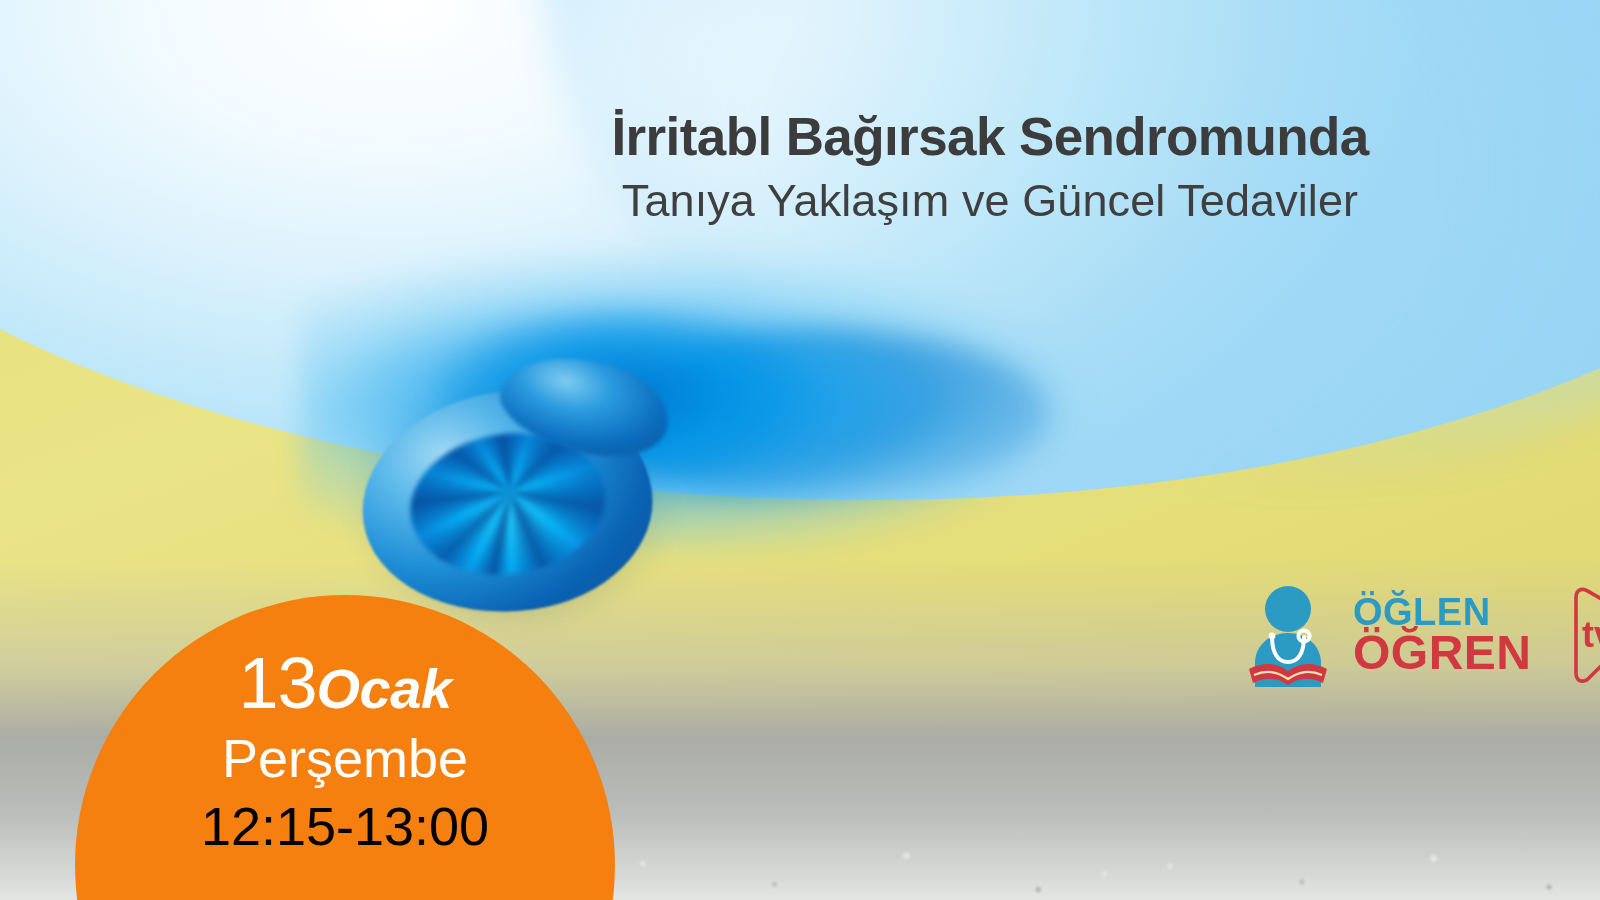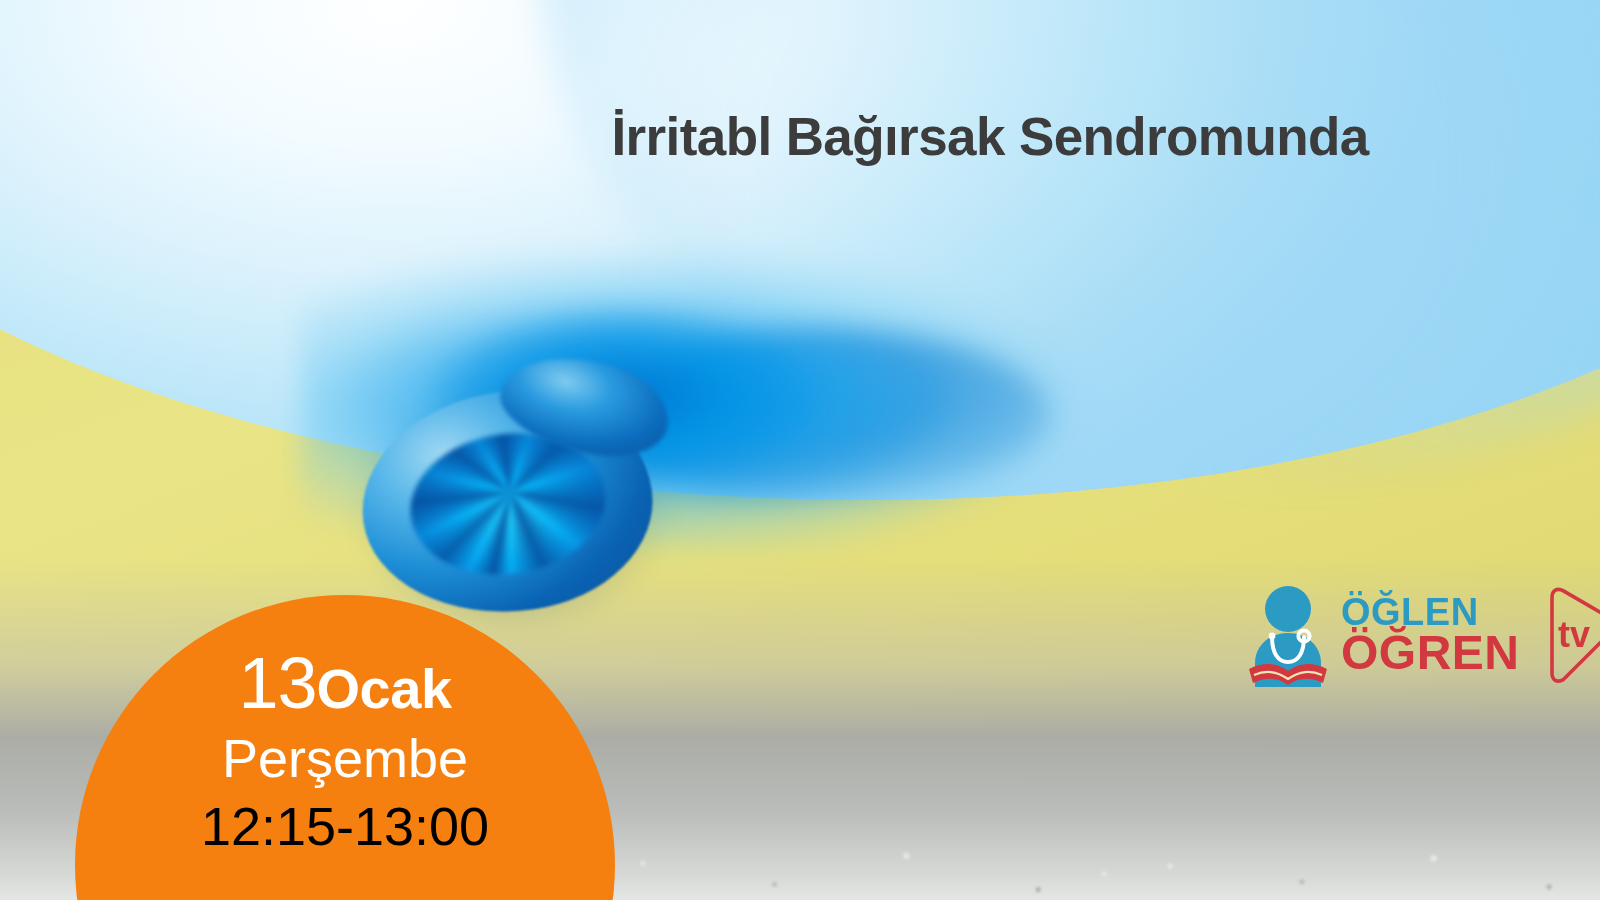--- a/index.html
+++ b/index.html
@@ -191,20 +191,21 @@
   }
   .date-day {
     font-size: 72px;
     font-weight: 400;
     letter-spacing: -1px;
   }
   .date-month {
     font-size: 56px;
     font-weight: 700;
     letter-spacing: -0.5px;
+    font-style: italic;
   }
   .date-weekday {
     color: #ffffff;
     font-size: 54px;
     font-weight: 300;
     line-height: 1.15;
     letter-spacing: 0px;
     white-space: nowrap;
   }
   .date-time {
@@ -261,21 +262,21 @@
 
   
   .logo {
     position: absolute;
     left: 1245px;
     top: 580px;
     width: 315px;
     height: 110px;
     display: flex;
     align-items: center;
-    gap: 10px;
+    gap: 22px;
   }
   .logo-mark { width: 86px; height: 104px; flex: none; }
   .logo-words {
     display: flex;
     flex-direction: column;
     line-height: .96;
     flex: none;
   }
   .logo-word-top {
     font-size: 38px;
@@ -304,20 +305,21 @@
 
   <div class="knot-wrap">
     <div class="knot-shadow"></div>
     <div class="knot-outer"></div>
     <div class="knot-inner"></div>
     <div class="knot-tail"></div>
   </div>
 
   <div class="headline">
     <div class="title-main">İrritabl Bağırsak Sendromunda</div>
+    <div class="title-sub">Tanıya Yaklaşım ve Güncel Tedaviler</div>
 
   </div>
 
   <div class="date-circle">
     <div class="date-line1">
       <span class="date-day">13</span><span class="date-month">Ocak</span>
     </div>
     <div class="date-weekday">Perşembe</div>
     <div class="date-time">12:15-13:00</div>
   </div>

